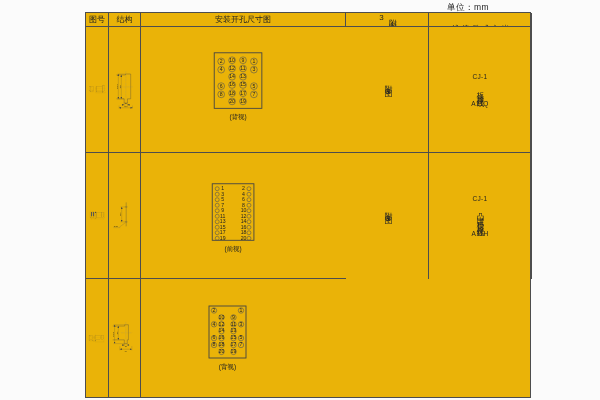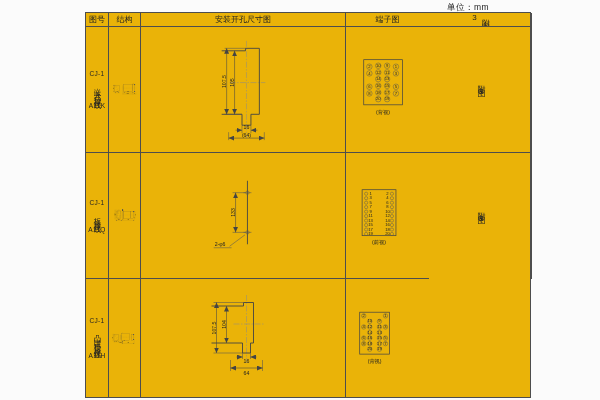--- a/index.html
+++ b/index.html
@@ -42,21 +42,20 @@
 </svg>
 
 <div class="page">
   <div class="unit">单位：mm</div>
 
   <div class="tbl">
 
     <div class="cell h">图号</div>
     <div class="cell h">结构</div>
     <div class="cell h">安装开孔尺寸图</div>
-    <div class="cell h lastcol">端子图</div>
 
     <div class="cell">
       <span class="vspan">附图3</span>
     </div>
     <div class="cell structure">
       <span class="model">CJ-1</span>
       <span class="desc">嵌入式后接线</span>
       <span class="code">A11K</span>
     </div>
     <div class="cell">

